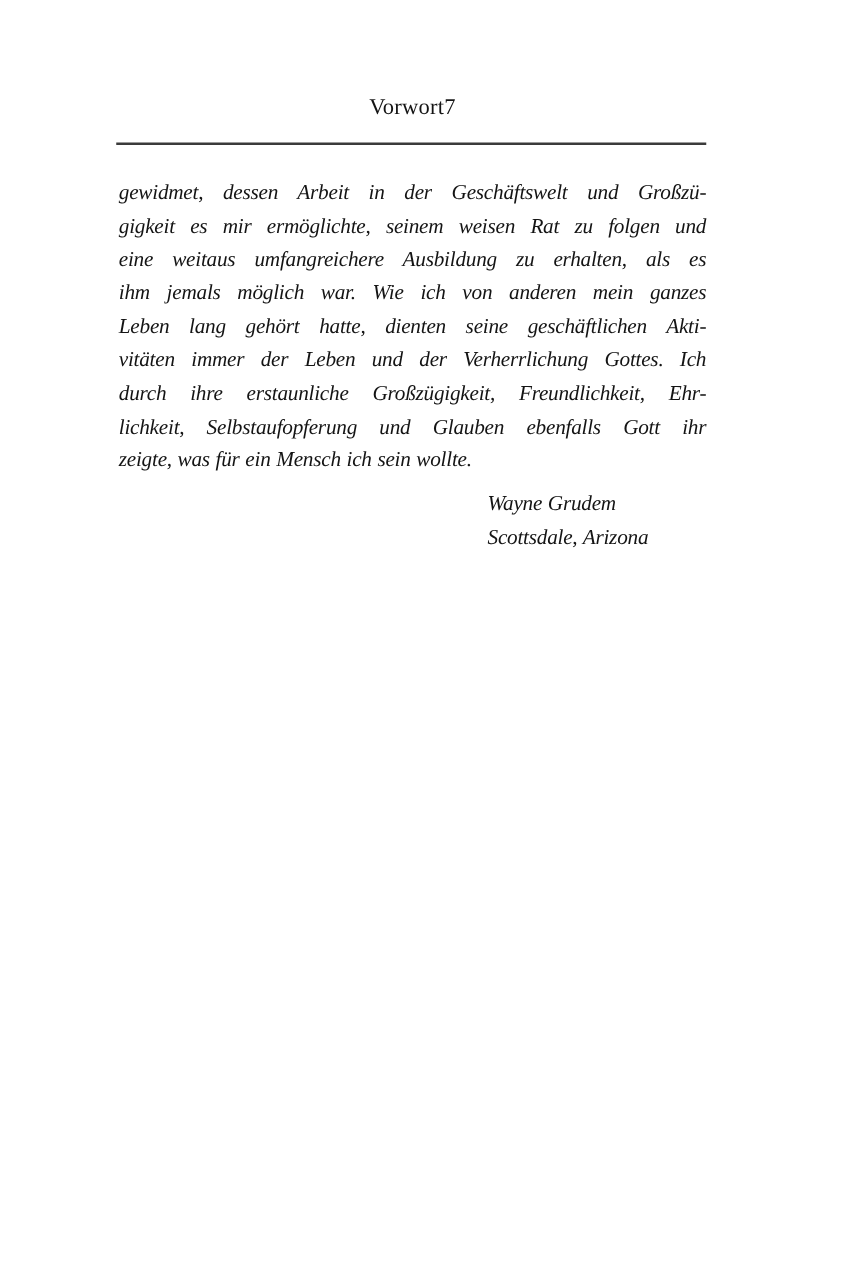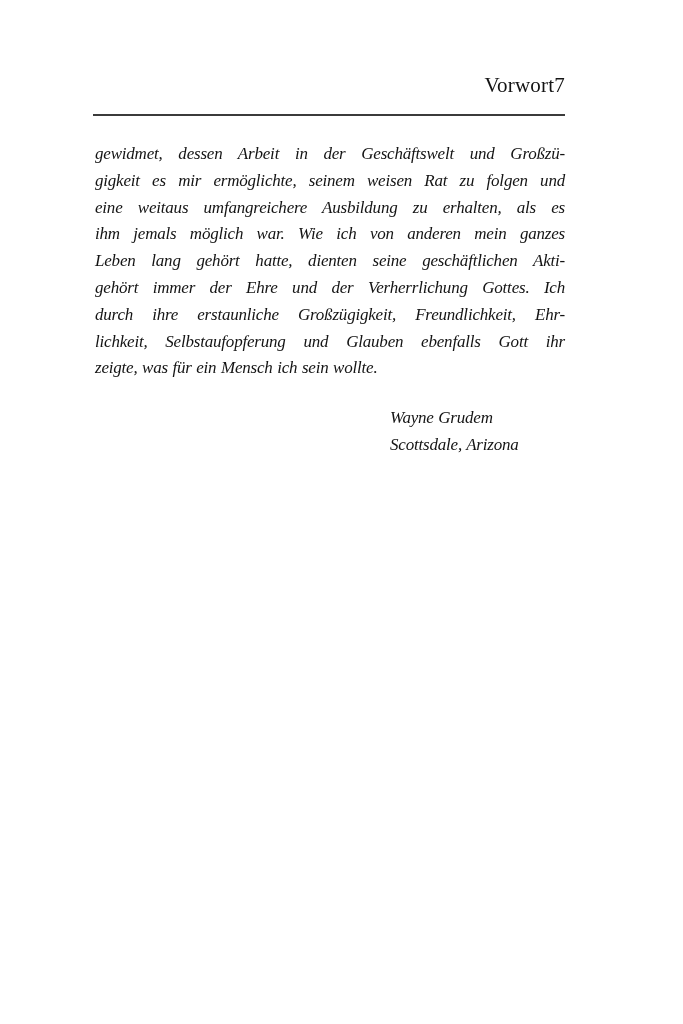--- a/index.html
+++ b/index.html
@@ -21,23 +21,23 @@
     left: 95px;
     top: 74px;
     width: 470px;
   }
   .running-header {
     position: absolute;
     top: 0;
     left: 0;
     right: 0;
     display: flex;
-    justify-content: flex-end;
+    justify-content: center;
     align-items: baseline;
-    font-size: 21px;
+    font-size: 18px;
     line-height: 22px;
     letter-spacing: 0.2px;
   }
   .rule {
     position: absolute;
     top: 40px;
     left: -2px;
     right: 0;
     height: 2px;
     background: #3b3b3b;
@@ -56,21 +56,21 @@
   .body-line {
     text-align: justify;
     text-align-last: justify;
     white-space: normal;
   }
   .body-line.last {
     text-align: center;
     text-align-last: left;
   }
   .signature {
-    margin-top: 23px;
+    margin-top: 8px;
     margin-left: 295px;
     font-size: 17px;
     line-height: 26.8px;
     letter-spacing: -0.2px;
   }
 </style>
 </head>
 <body>
 
 <div class="page">
@@ -82,21 +82,21 @@
     </div>
 
     <div class="rule"></div>
 
     <div class="body-text">
       <div class="body-line">gewidmet, dessen Arbeit in der Geschäftswelt und Großzü-</div>
       <div class="body-line">gigkeit es mir ermöglichte, seinem weisen Rat zu folgen und</div>
       <div class="body-line">eine weitaus umfangreichere Ausbildung zu erhalten, als es</div>
       <div class="body-line">ihm jemals möglich war. Wie ich von anderen mein ganzes</div>
       <div class="body-line">Leben lang gehört hatte, dienten seine geschäftlichen Akti-</div>
-      <div class="body-line">gehört immer der Ehre und der Verherrlichung Gottes. Ich</div>
+      <div class="body-line">vitäten immer der Leben und der Verherrlichung Gottes. Ich</div>
       <div class="body-line">durch ihre erstaunliche Großzügigkeit, Freundlichkeit, Ehr-</div>
       <div class="body-line">lichkeit, Selbstaufopferung und Glauben ebenfalls Gott ihr</div>
       <div class="body-line last">zeigte, was für ein Mensch ich sein wollte.</div>
 
       <div class="signature">
         <div>Wayne Grudem</div>
         <div>Scottsdale, Arizona</div>
       </div>
     </div>
 

